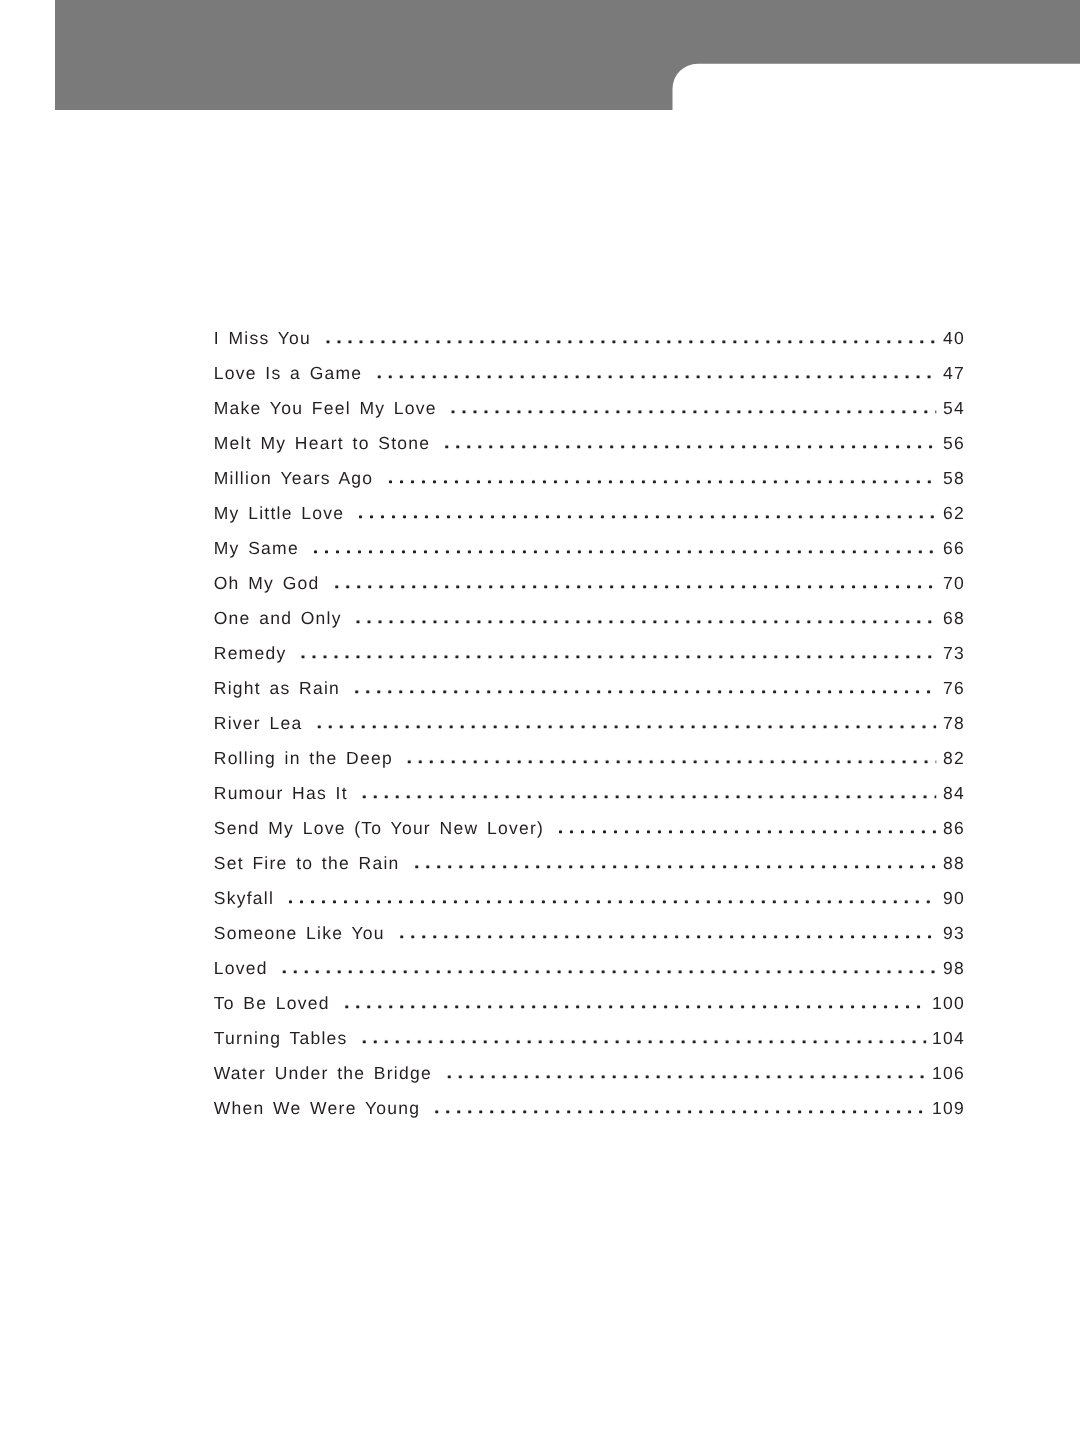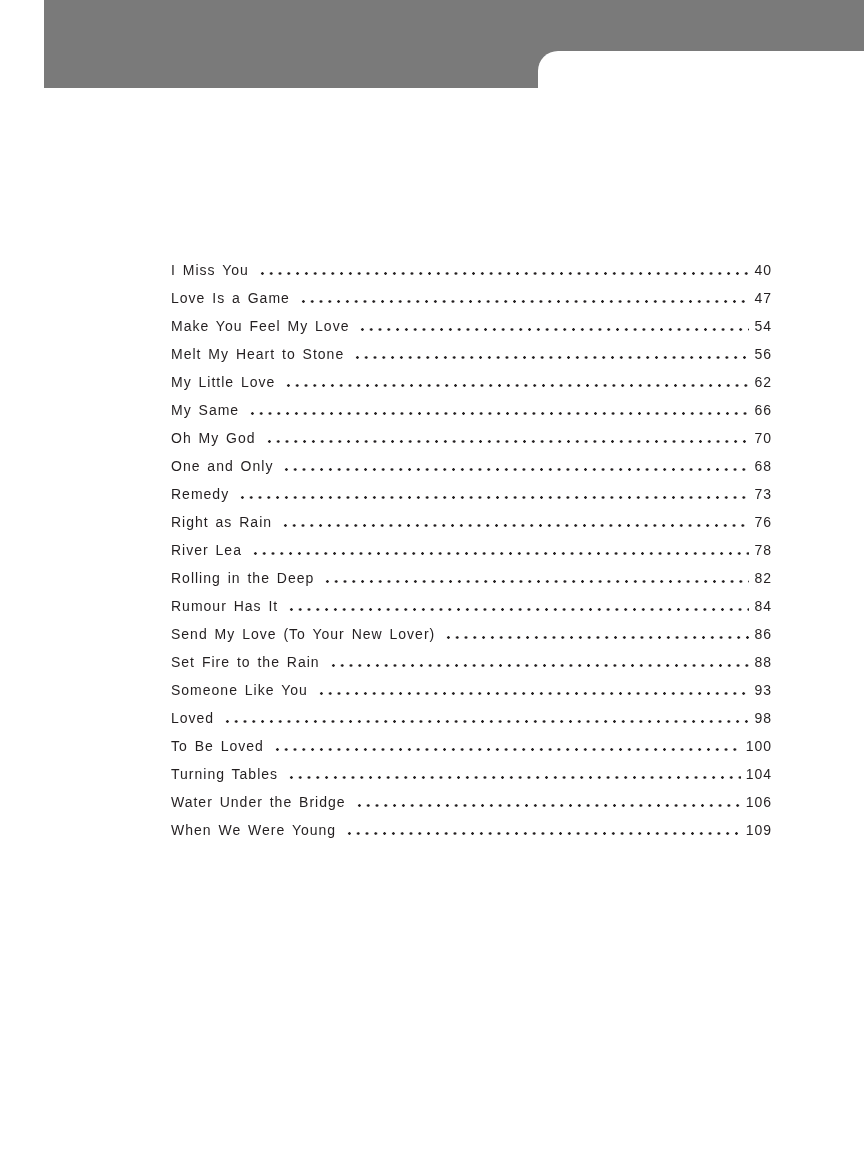--- a/index.html
+++ b/index.html
@@ -92,20 +92,25 @@
     <span class="leader"></span>
     <span class="num">54</span>
   </div>
 
   <div class="row">
     <span class="title">Melt My Heart to Stone</span>
     <span class="leader"></span>
     <span class="num">56</span>
   </div>
 
+  <div class="row">
+    <span class="title">Million Years Ago</span>
+    <span class="leader"></span>
+    <span class="num">58</span>
+  </div>
 
   <div class="row">
     <span class="title">My Little Love</span>
     <span class="leader"></span>
     <span class="num">62</span>
   </div>
 
   <div class="row">
     <span class="title">My Same</span>
     <span class="leader"></span>
@@ -159,20 +164,25 @@
     <span class="leader"></span>
     <span class="num">86</span>
   </div>
 
   <div class="row">
     <span class="title">Set Fire to the Rain</span>
     <span class="leader"></span>
     <span class="num">88</span>
   </div>
 
+  <div class="row">
+    <span class="title">Skyfall</span>
+    <span class="leader"></span>
+    <span class="num">90</span>
+  </div>
 
   <div class="row">
     <span class="title">Someone Like You</span>
     <span class="leader"></span>
     <span class="num">93</span>
   </div>
 
 
   <div class="row">
     <span class="title">Loved</span>

